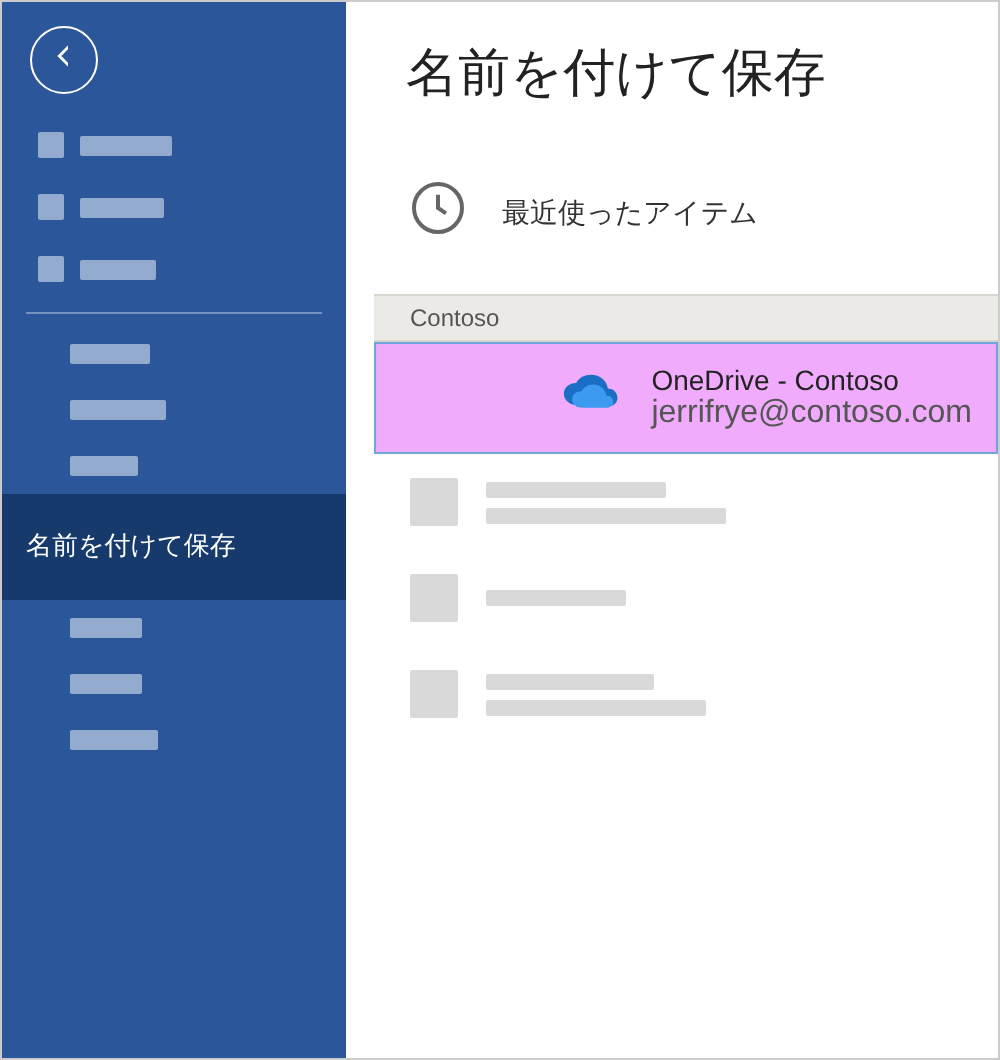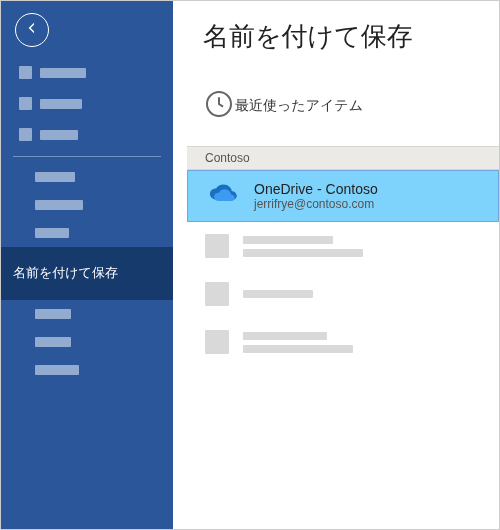--- a/index.html
+++ b/index.html
@@ -76,20 +76,21 @@
     font-size: 26px;
     font-weight: 400;
     color: #222;
     padding-left: 30px;
     margin-bottom: 28px;
   }
   .recent-row {
     display: flex;
     align-items: center;
     padding: 6px 0 6px 30px;
+    gap: 16px;
     cursor: pointer;
   }
   .clock-icon svg {
     width: 32px; height: 32px;
     stroke: #666; fill: none; stroke-width: 1.5;
   }
   .recent-label {
     font-size: 14px;
     color: #333;
   }
@@ -106,30 +107,31 @@
   .loc-item {
     display: flex;
     align-items: center;
     padding: 10px 12px 10px 18px;
     margin-left: 14px;
     gap: 14px;
     border-bottom: 1px solid transparent;
     cursor: pointer;
   }
   .loc-item.selected {
-    background: #7dd3fc;
+    background: #f0abfc;
     border: 1px solid #6ea6dd;
+    justify-content: flex-end;
   }
   .onedrive-icon svg { width: 34px; height: 22px; }
   .loc-text .title {
     font-size: 14px;
     color: #222;
   }
   .loc-text .sub {
-    font-size: 12px;
+    font-size: 16px;
     color: #555;
   }
   .ph-item {
     display: flex;
     align-items: center;
     padding: 12px 12px 12px 18px;
     margin-left: 14px;
     gap: 14px;
   }
   .ph-icon {

